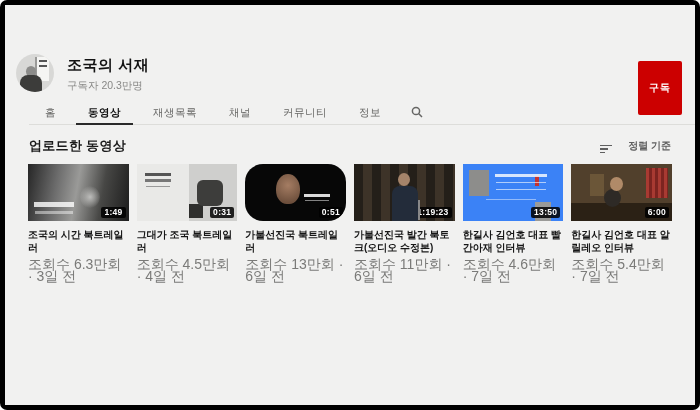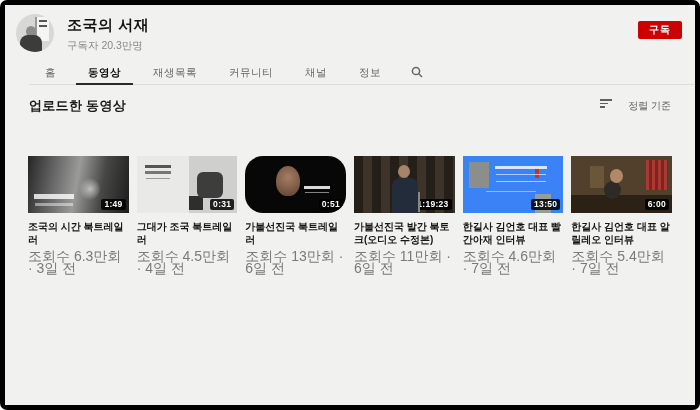--- a/index.html
+++ b/index.html
@@ -1,48 +1,48 @@
 <!DOCTYPE html>
 <html><head>
 <meta charset="utf-8">
 <style>
   * { margin:0; padding:0; box-sizing:border-box; }
   html,body { width:700px; height:410px; background:#fff; font-family:"Liberation Sans", sans-serif; }
   .frame { width:700px; height:410px; background:#000; padding:5px; border-radius:7px; overflow:hidden; }
   .page { width:100%; height:100%; background:#f1f1f0; position:relative; overflow:hidden; }
 
   
-  .chan-header { display:flex; align-items:flex-start; padding:9px 12px 0 11px; height:53px; position:relative; }
+  .chan-header { display:flex; align-items:flex-start; padding:9px 12px 0 11px; height:53px; position:relative;margin-top:40px; }
   .avatar { width:38px; height:38px; border-radius:50%; background:#d8d8d6; position:relative; overflow:hidden; flex:0 0 auto; }
   .avatar .book { position:absolute; right:5px; top:3px; width:14px; height:24px; background:#f5f5f3; border-left:2px solid #9a9a98; }
   .avatar .book i { display:block; height:2px; background:#555; margin:3px 2px 0 2px; }
   .avatar .person-head { position:absolute; left:10px; top:12px; width:10px; height:11px; border-radius:50%; background:#8c8c8a; }
   .avatar .person-body { position:absolute; left:4px; top:21px; width:22px; height:18px; border-radius:8px 8px 0 0; background:#3c3c3a; }
   .chan-info { margin-left:13px; padding-top:2px; }
   .chan-name { font-size:15px; font-weight:bold; color:#141414; letter-spacing:.5px; }
   .chan-subs { font-size:10.5px; color:#888886; margin-top:4px; }
-  .subscribe-btn { position:absolute; right:13px; top:16px; background:#cc0000; color:#fff; font-size:10px; font-weight:bold; padding:2px 11px; border:none; border-radius:2px; letter-spacing:1px; cursor:pointer; }
+  .subscribe-btn { position:absolute; right:13px; top:16px; background:#cc0000; color:#fff; font-size:10px; font-weight:bold; padding:20px 11px; border:none; border-radius:2px; letter-spacing:1px; cursor:pointer; }
 
   
   .tabs { display:flex; align-items:stretch; margin:2px 0 0 24px; border-bottom:1px solid #ddddda; height:25px; }
   .tab { font-size:10.5px; color:#666664; padding:6px 16px 0 16px; letter-spacing:.5px; cursor:pointer; position:relative; }
   .tab.active { color:#111; font-weight:bold; }
   .tab.active::after { content:""; position:absolute; left:4px; right:4px; bottom:-1px; height:2px; background:#2a2a2a; }
   .tab-search { display:flex; align-items:center; padding:0 14px; cursor:pointer; }
 
   
   .section-bar { display:flex; justify-content:space-between; align-items:center; padding:12px 24px 9px 24px; }
   .section-title { font-size:13px; font-weight:bold; color:#1b1b1b; letter-spacing:.3px; }
-  .sort { display:flex; align-items:flex-start; gap:16px; color:#606060; font-size:10px; cursor:pointer; }
+  .sort { display:flex; align-items:flex-end; gap:16px; color:#606060; font-size:10px; cursor:pointer;font-weight:bold; }
   .sort-icon { display:inline-flex; flex-direction:column; gap:2px; }
   .sort-icon i { display:block; height:1.5px; background:#606060; }
   .sort-icon i:nth-child(1){ width:12px; } .sort-icon i:nth-child(2){ width:8px; } .sort-icon i:nth-child(3){ width:5px; }
 
   
-  .grid { display:grid; grid-template-columns:repeat(6,1fr); gap:8px; padding:0 23px;margin-top:32px; }
+  .grid { display:grid; grid-template-columns:repeat(6,1fr); gap:8px; padding:0 23px; }
   .card { cursor:pointer; }
   .thumb { position:relative; height:57px; width:100%; overflow:hidden; background:#222; }
   .duration { position:absolute; right:3px; bottom:3px; background:rgba(0,0,0,.85); color:#fff; font-size:8.5px; font-weight:bold; line-height:11px; padding:0 3px; border-radius:2px; letter-spacing:.3px; }
   .v-title { margin-top:7px; font-size:10px; line-height:13px; font-weight:bold; color:#161616; max-height:27px; overflow:hidden; }
   .v-meta { margin-top:4px; font-size:14px; color:#7a7a78; line-height:12px; }
 
   
   .t1 { background:linear-gradient(100deg,#262626 0%,#6b6b6b 28%,#9a9a98 48%,#474745 72%,#1c1c1c 100%); }
   .t1::before { content:""; position:absolute; left:52%; top:38%; width:20px; height:22px; border-radius:50%; background:radial-gradient(circle,#bdbdbb,#77777500 75%); }
   .t1::after { content:""; position:absolute; left:6px; bottom:14px; width:40px; height:5px; background:rgba(255,255,255,.8); box-shadow:0 8px 0 -1px rgba(255,255,255,.45); }
@@ -85,22 +85,22 @@
         <div class="chan-name">조국의 서재</div>
         <div class="chan-subs">구독자 20.3만명</div>
       </div>
       <button class="subscribe-btn">구독</button>
     </div>
 
     <div class="tabs">
       <div class="tab">홈</div>
       <div class="tab active">동영상</div>
       <div class="tab">재생목록</div>
+      <div class="tab">채널</div>
       <div class="tab">커뮤니티</div>
-      <div class="tab">채널</div>
       <div class="tab">정보</div>
       <div class="tab-search">
         <svg class="search-svg" width="12" height="12" viewBox="0 0 12 12">
           <circle cx="5" cy="5" r="3.6"></circle>
           <line x1="7.8" y1="7.8" x2="11" y2="11"></line>
         </svg>
       </div>
     </div>
 
     <div class="section-bar">

